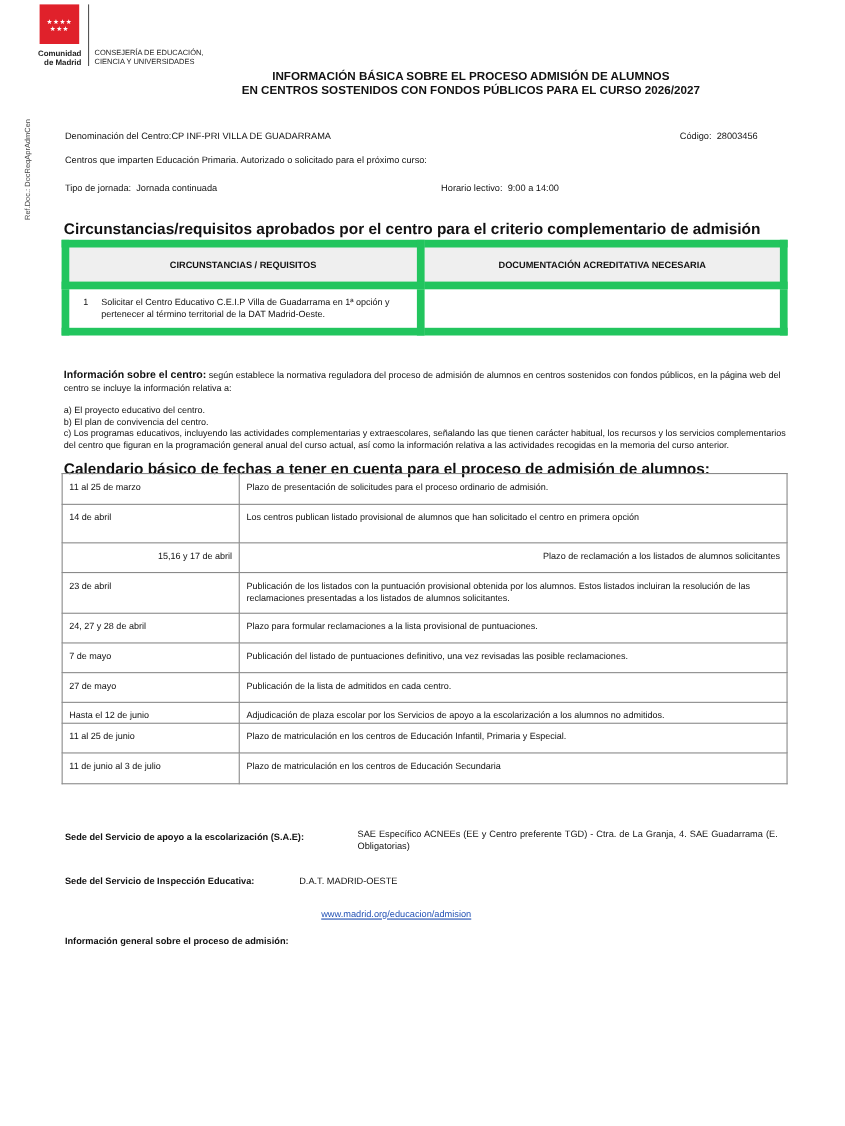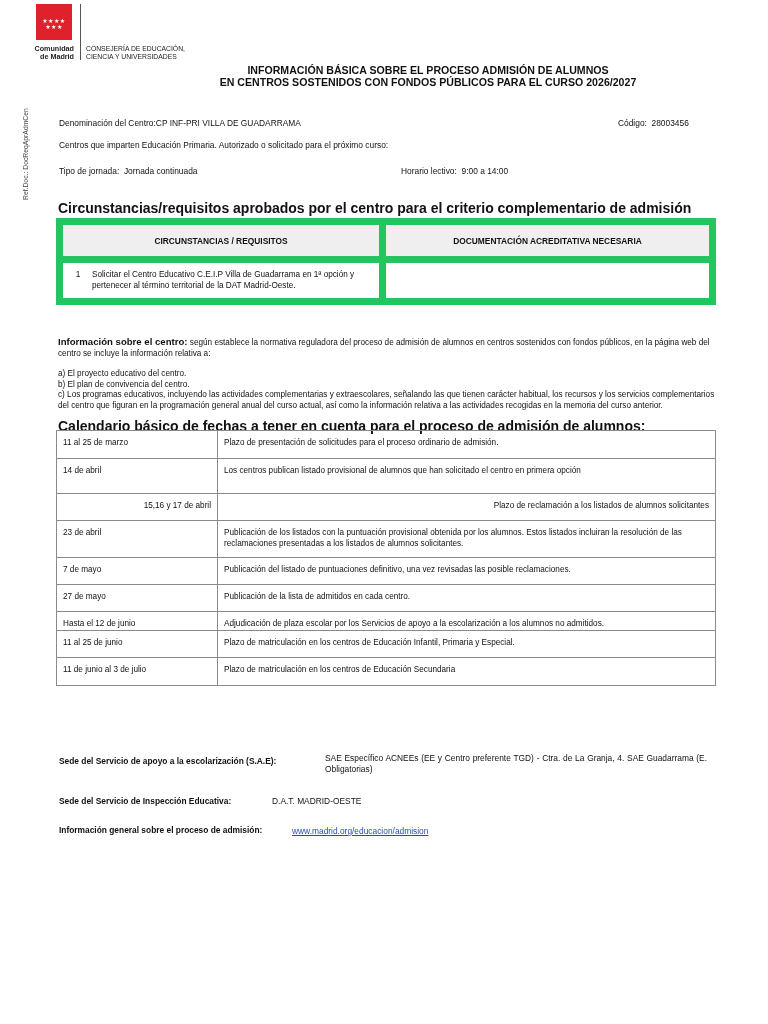--- a/index.html
+++ b/index.html
@@ -111,20 +111,24 @@
       </tr>
   <tr style="height:27px;text-align:right;">
         <td class="date">15,16 y 17 de abril</td>
         <td>Plazo de reclamación  a los listados de alumnos solicitantes</td>
       </tr>
   <tr style="height:37px;">
         <td class="date">23 de abril</td>
         <td>Publicación de los listados con la puntuación provisional  obtenida por los alumnos. Estos listados incluiran la resolución de las reclamaciones presentadas a los listados de alumnos solicitantes.</td>
       </tr>
   <tr style="height:27px;">
+        <td class="date">24, 27 y 28 de abril</td>
+        <td>Plazo para formular reclamaciones a la lista provisional de puntuaciones.</td>
+      </tr>
+  <tr style="height:27px;">
         <td class="date">7 de mayo</td>
         <td>Publicación del listado de puntuaciones definitivo, una vez revisadas las posible reclamaciones.</td>
       </tr>
   <tr style="height:27px;">
         <td class="date">27 de mayo</td>
         <td>Publicación de la lista de admitidos en cada centro.</td>
       </tr>
   <tr style="height:17px;">
         <td class="date">Hasta el 12 de junio</td>
         <td>Adjudicación de plaza escolar por los Servicios de apoyo a la escolarización  a los alumnos no admitidos.</td>
@@ -139,14 +143,14 @@
       </tr>
 </tbody>
   </table>
 
 <div class="abs foot-label" style="left:59px; top:756px;">Sede del Servicio de apoyo a la escolarización (S.A.E):</div>
 <div class="abs foot-val" style="left:325px; top:753px; width:382px; text-align:justify;">SAE Específico ACNEEs (EE y Centro preferente TGD) - Ctra. de La Granja, 4. SAE Guadarrama  (E. Obligatorias)</div>
 
 <div class="abs foot-label" style="left:59px; top:796px;">Sede del Servicio de Inspección Educativa:</div>
 <div class="abs foot-val" style="left:272px; top:796px;">D.A.T. MADRID-OESTE</div>
 
-<div class="abs foot-label" style="left:59px; top:825px;text-align:center;">Información general sobre el proceso de admisión:</div>
+<div class="abs foot-label" style="left:59px; top:850px;text-align:center;">Información general sobre el proceso de admisión:</div>
 <a class="abs foot-val link" style="left:292px; top:826px;" title="www.madrid.org/educacion/admision">www.madrid.org/educacion/admision</a>
 
 </body></html>

